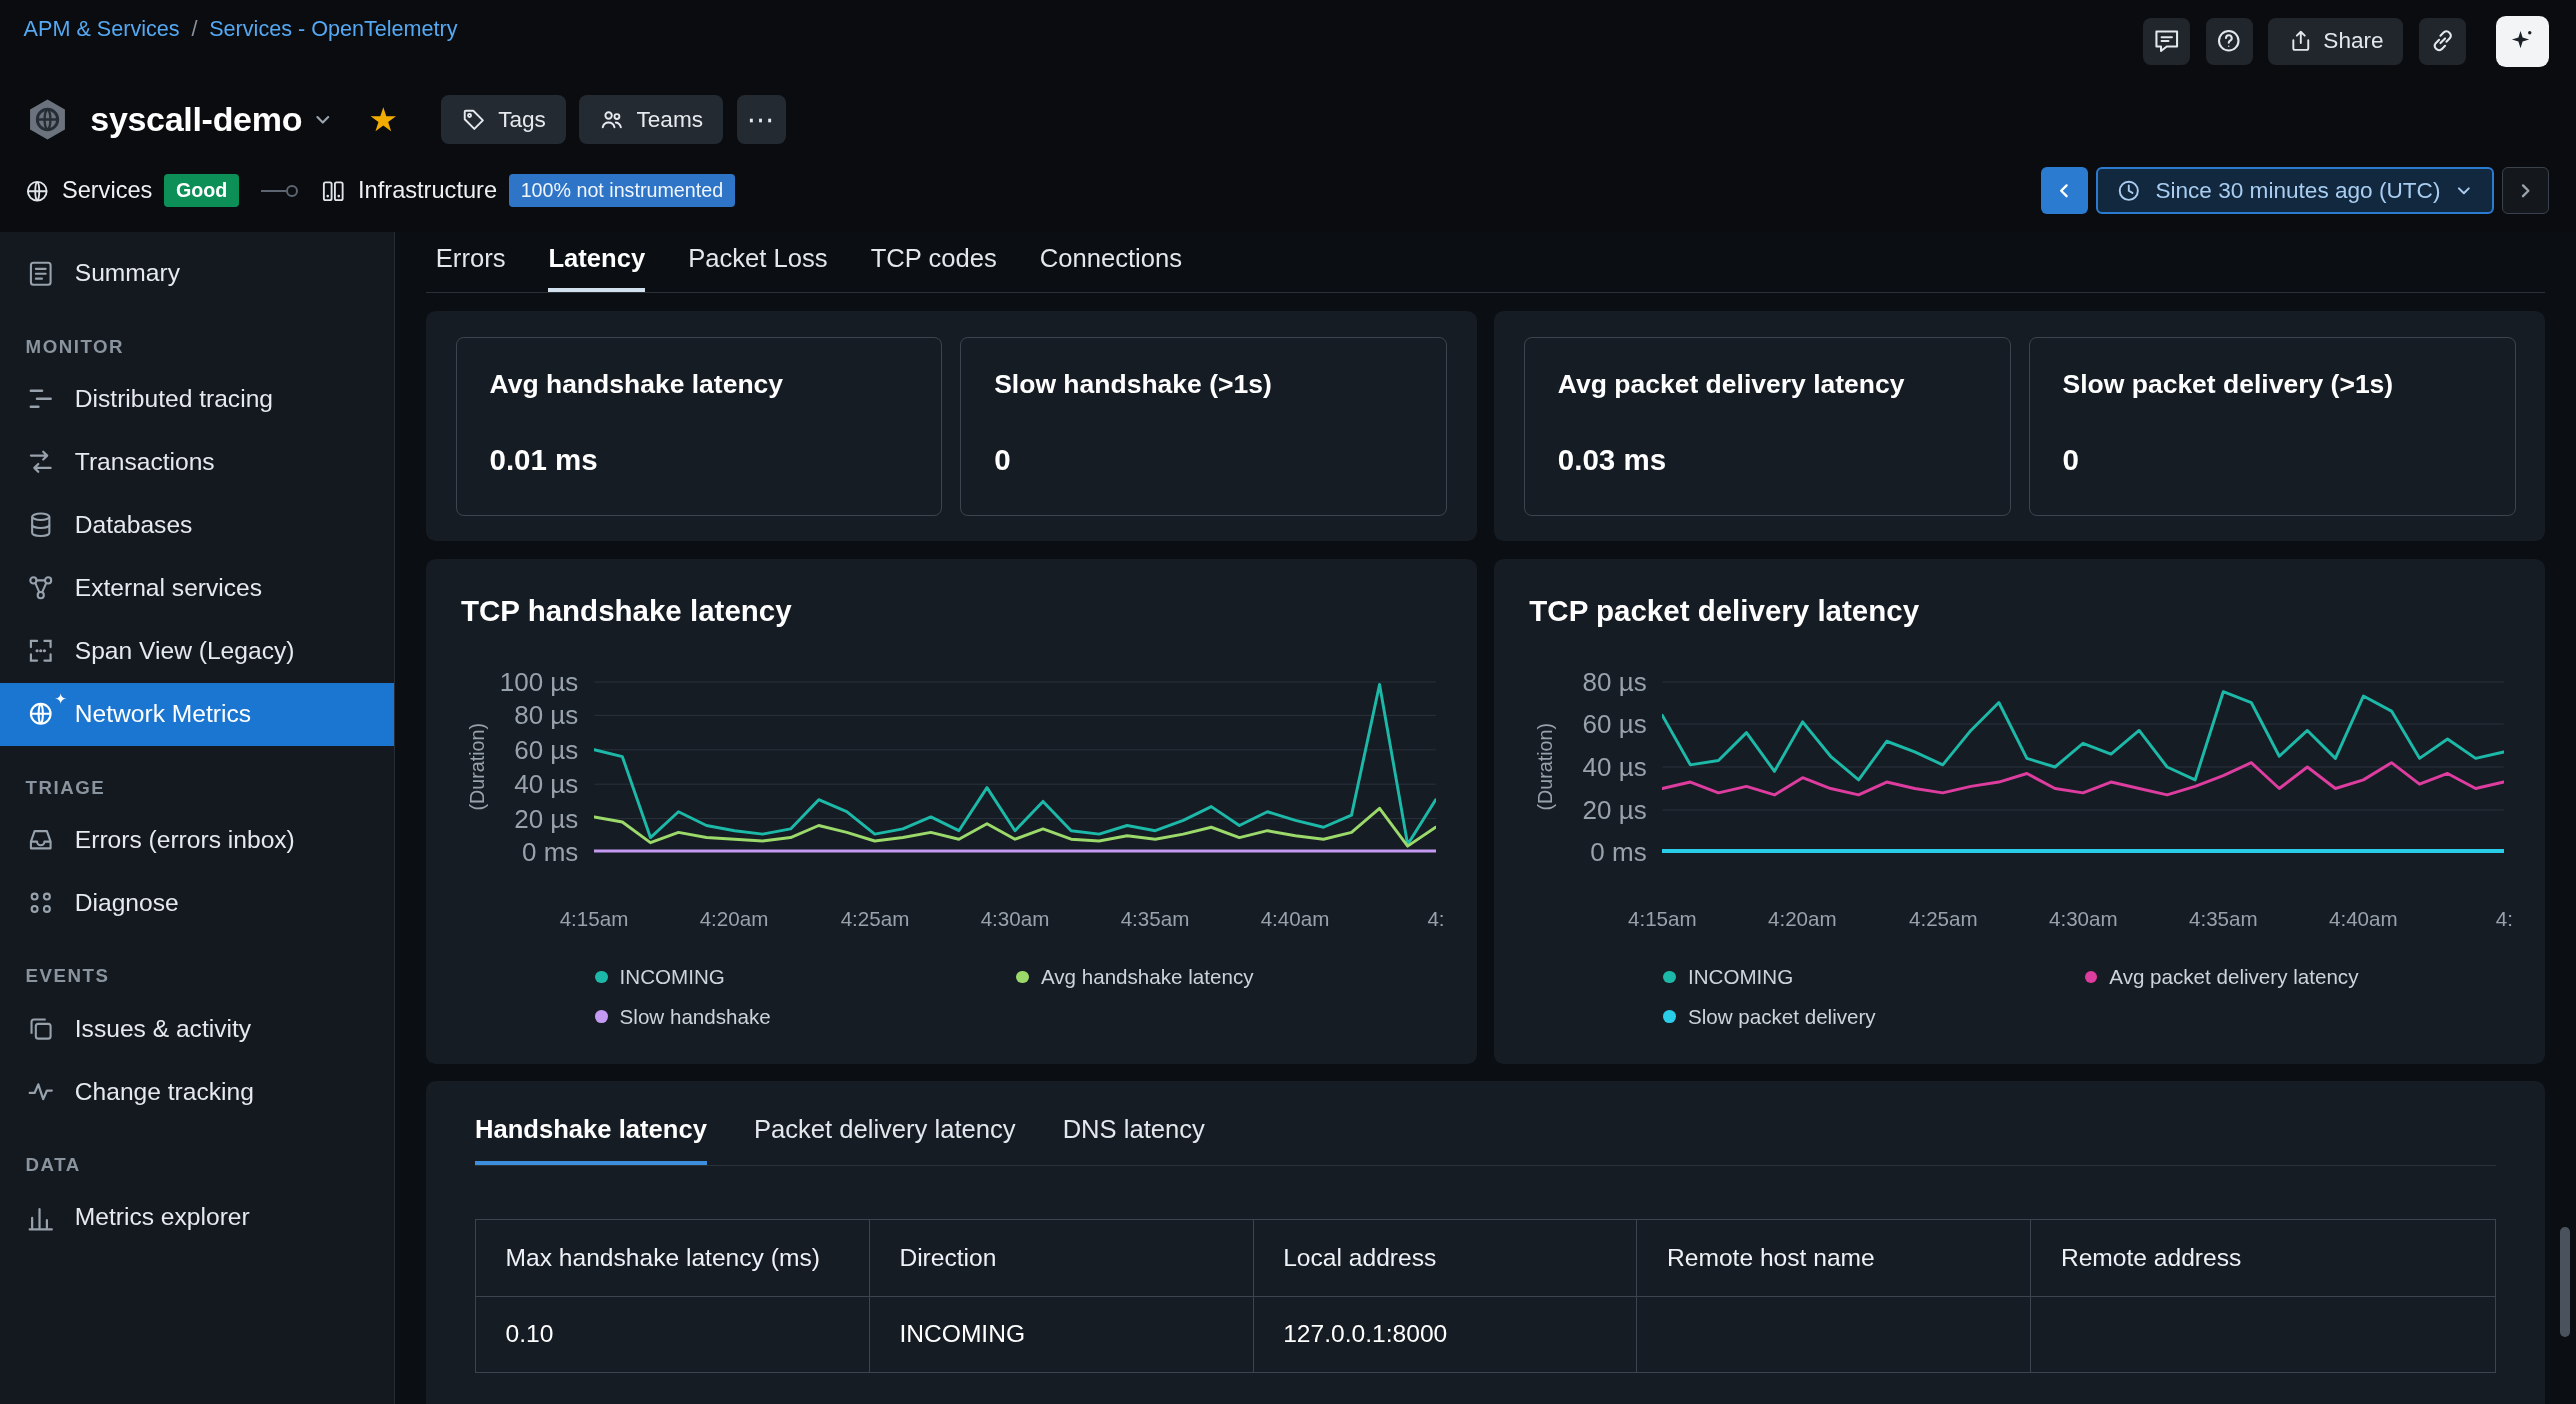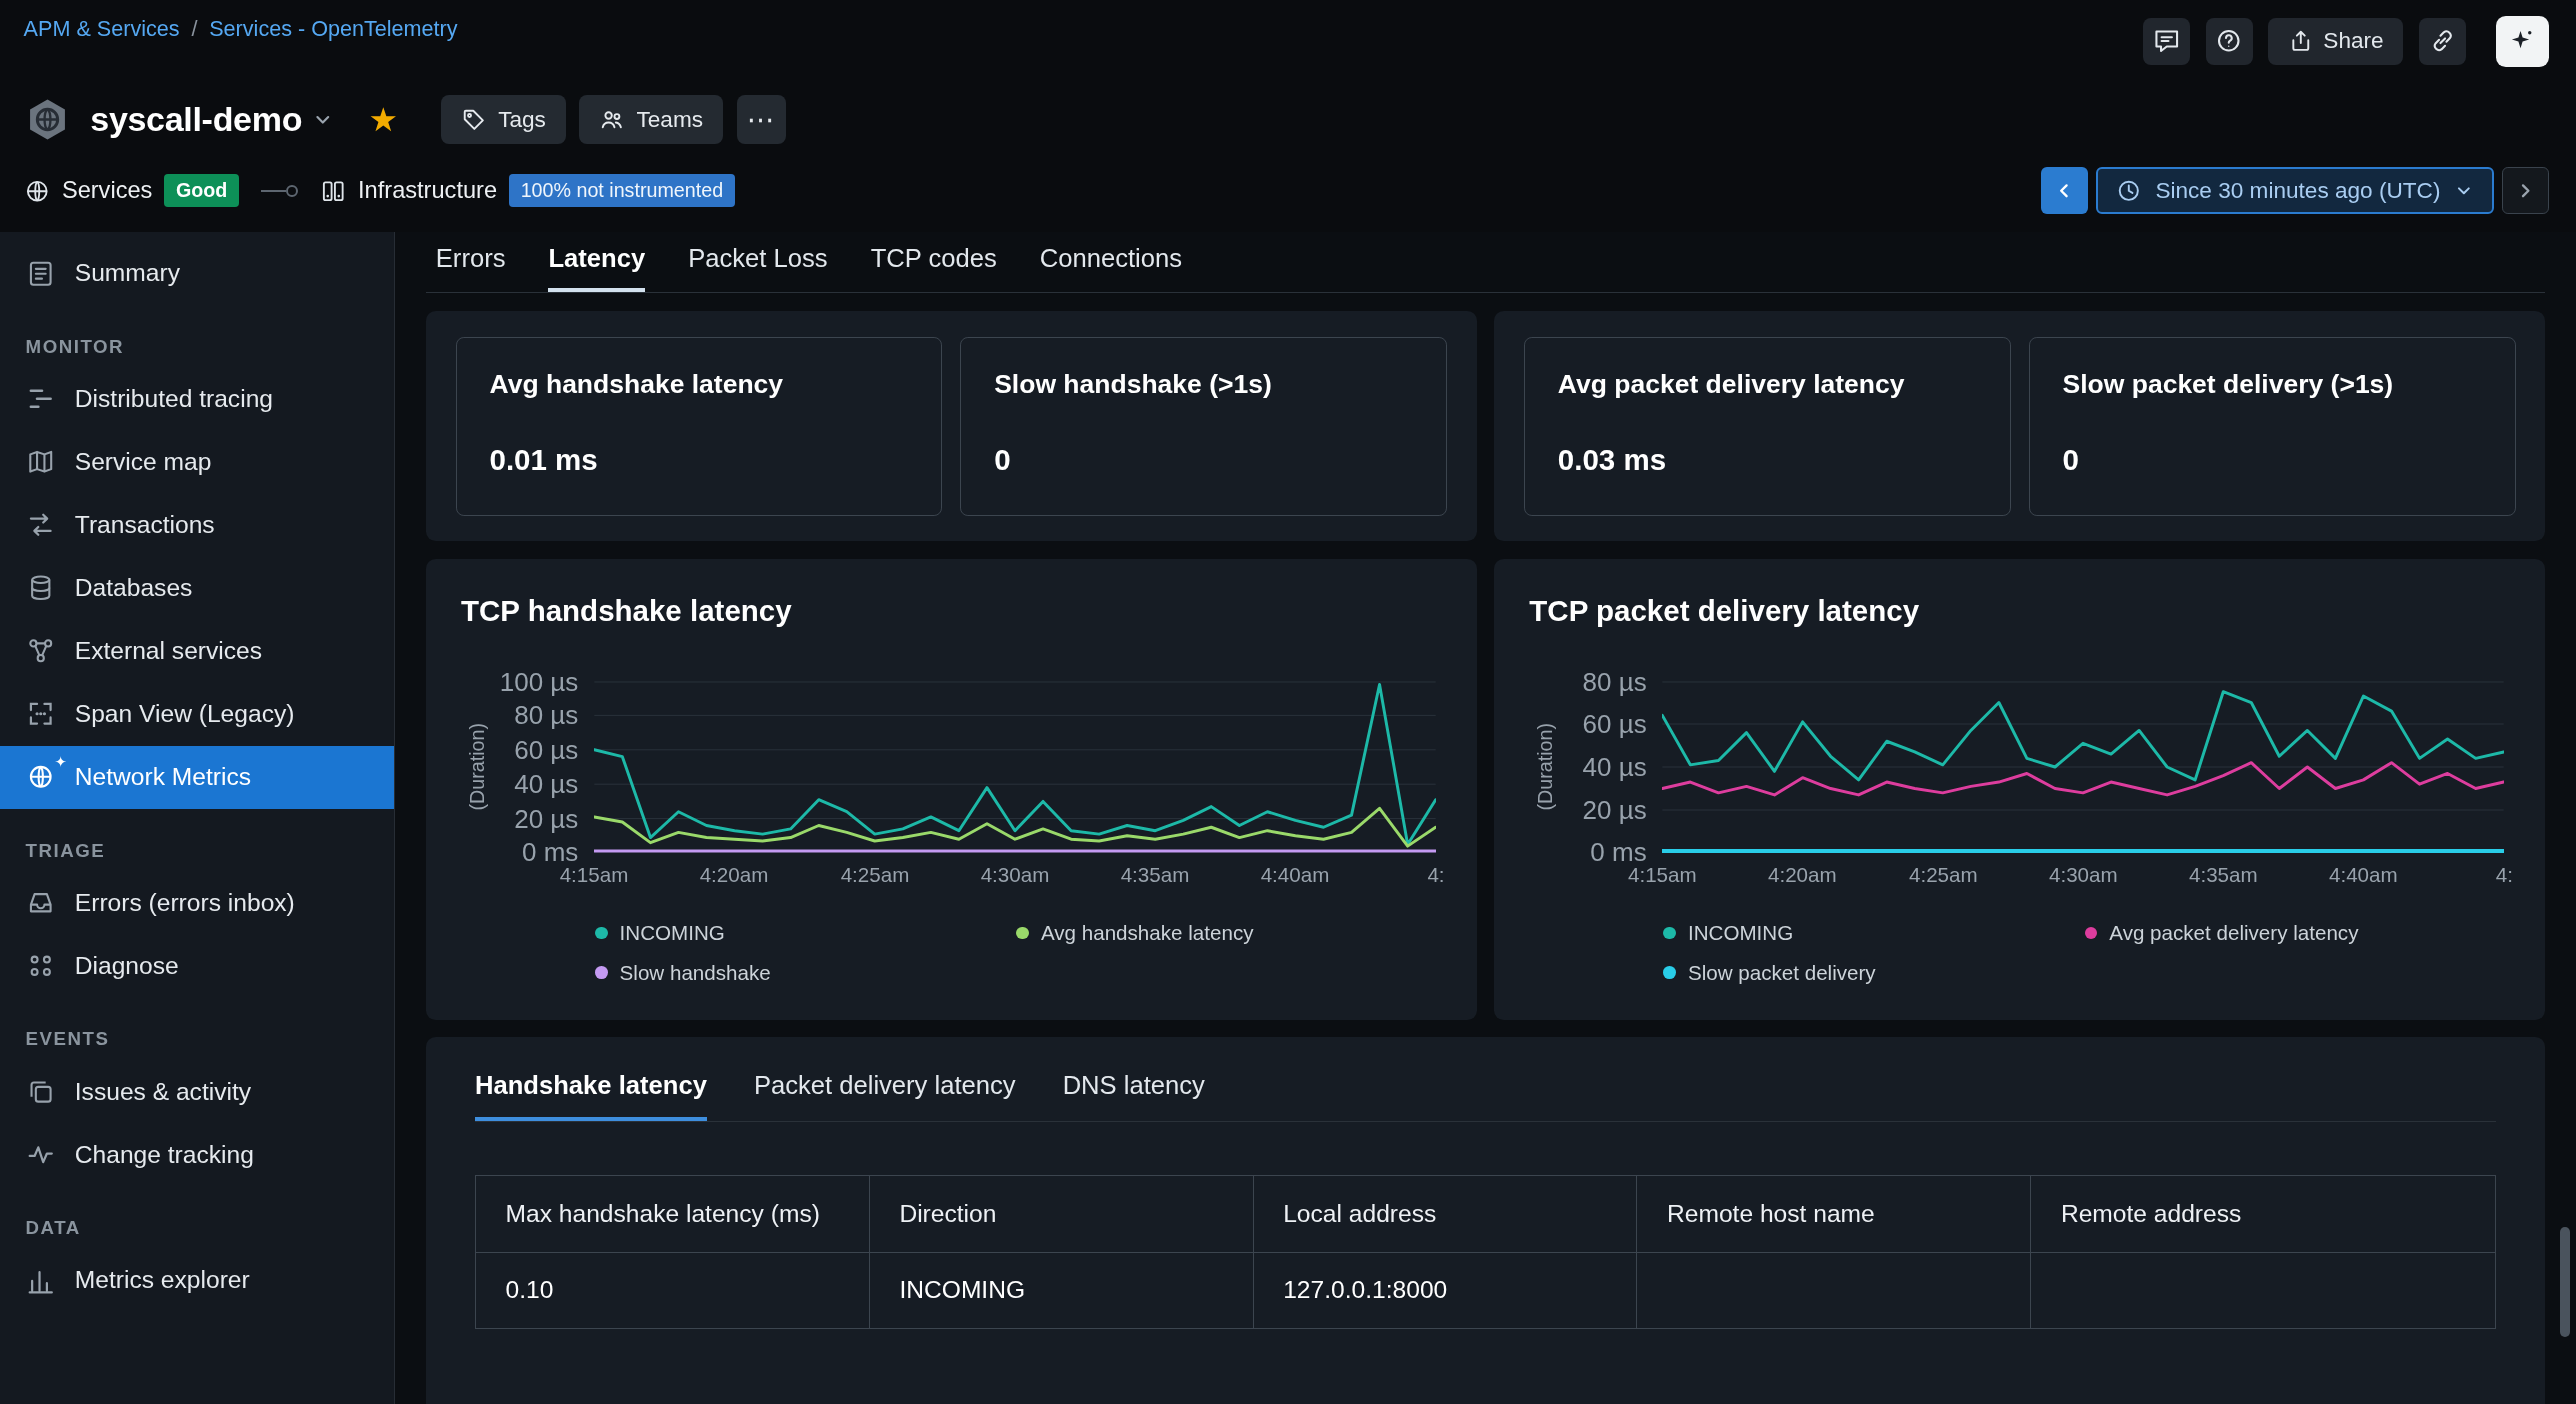--- a/index.html
+++ b/index.html
@@ -74,21 +74,21 @@
   
   .chart-panel { padding:35px 39px 35px 35px; }
   .chart-title { font-size:29.5px; font-weight:bold; }
   .chart-area { display:flex; margin-top:53px; }
   .ylab { width:33px; height:172px; display:flex; align-items:center; justify-content:center; }
   .ylab span { writing-mode:vertical-rl; transform:rotate(180deg); font-size:19.7px; color:#98a2ac; }
   .yticks { width:100px; position:relative; height:172px; }
   .ytick { position:absolute; right:15.7px; transform:translateY(-50%); font-size:26px; color:#98a2ac; white-space:nowrap; }
   .plotcol { flex:1; min-width:0; }
   .plot { height:172px; position:relative; }
-  .xticks { position:relative; height:35px; }
+  .xticks { position:relative; height:35px;margin-top:44px; }
   .xtick { position:absolute; top:9.8px; transform:translateX(-50%); font-size:20.6px; color:#98a2ac; white-space:nowrap; }
   .legend { margin:33px 0 0 134px; display:grid; grid-template-columns:1fr 1fr; grid-template-rows:repeat(2,auto); grid-auto-flow:column; row-gap:15.7px; }
   .legend-item { display:flex; align-items:center; gap:11.8px; font-size:20.6px; color:#ccd3d9; cursor:pointer; }
   .dot { width:12.8px; height:12.8px; border-radius:50%; flex:none; }
 
   
   .bottom-panel { margin-top:17.7px; padding:27.5px 49px; min-height:423px; }
   .btabs { display:flex; gap:47px; border-bottom:1px solid #2a3139; padding-top:5.9px; }
   .btab { font-size:25.6px; color:#e3e8ed; padding-bottom:17.7px; border-bottom:4.9px solid transparent; cursor:pointer; }
   .btab.selected { color:#fff; font-weight:bold; border-bottom-color:#3e8ede; }
@@ -270,29 +270,20 @@
     </div>
 
     <div class="side-heading">MONITOR</div>
     <div class="side-item">
       <span class="sicon">
         <svg width="29.5" height="29.5" viewBox="0 0 24 24" fill="none" stroke="currentColor" stroke-width="2.2" stroke-linecap="round">
             <path d="M4 5.5h9M9 12h11M4 18.5h6"></path>
           </svg>
       </span>
       <span>Distributed tracing</span>
-    </div>
-    <div class="side-item">
-      <span class="sicon">
-        <svg width="29.5" height="29.5" viewBox="0 0 24 24" fill="none" stroke="currentColor" stroke-width="1.7" stroke-linejoin="round">
-            <path d="M3.5 6l5.5-2 6 2 5.5-2v14l-5.5 2-6-2-5.5 2z"></path>
-            <path d="M9 4v14M15 6v14"></path>
-          </svg>
-      </span>
-      <span>Service map</span>
     </div>
     <div class="side-item">
       <span class="sicon">
         <svg width="29.5" height="29.5" viewBox="0 0 24 24" fill="none" stroke="currentColor" stroke-width="1.8" stroke-linecap="round" stroke-linejoin="round">
             <path d="M4 7h13M14 3.8L17.2 7 14 10.2"></path>
             <path d="M20 17H7M10 13.8L6.8 17l3.2 3.2"></path>
           </svg>
       </span>
       <span>Transactions</span>
     </div>

